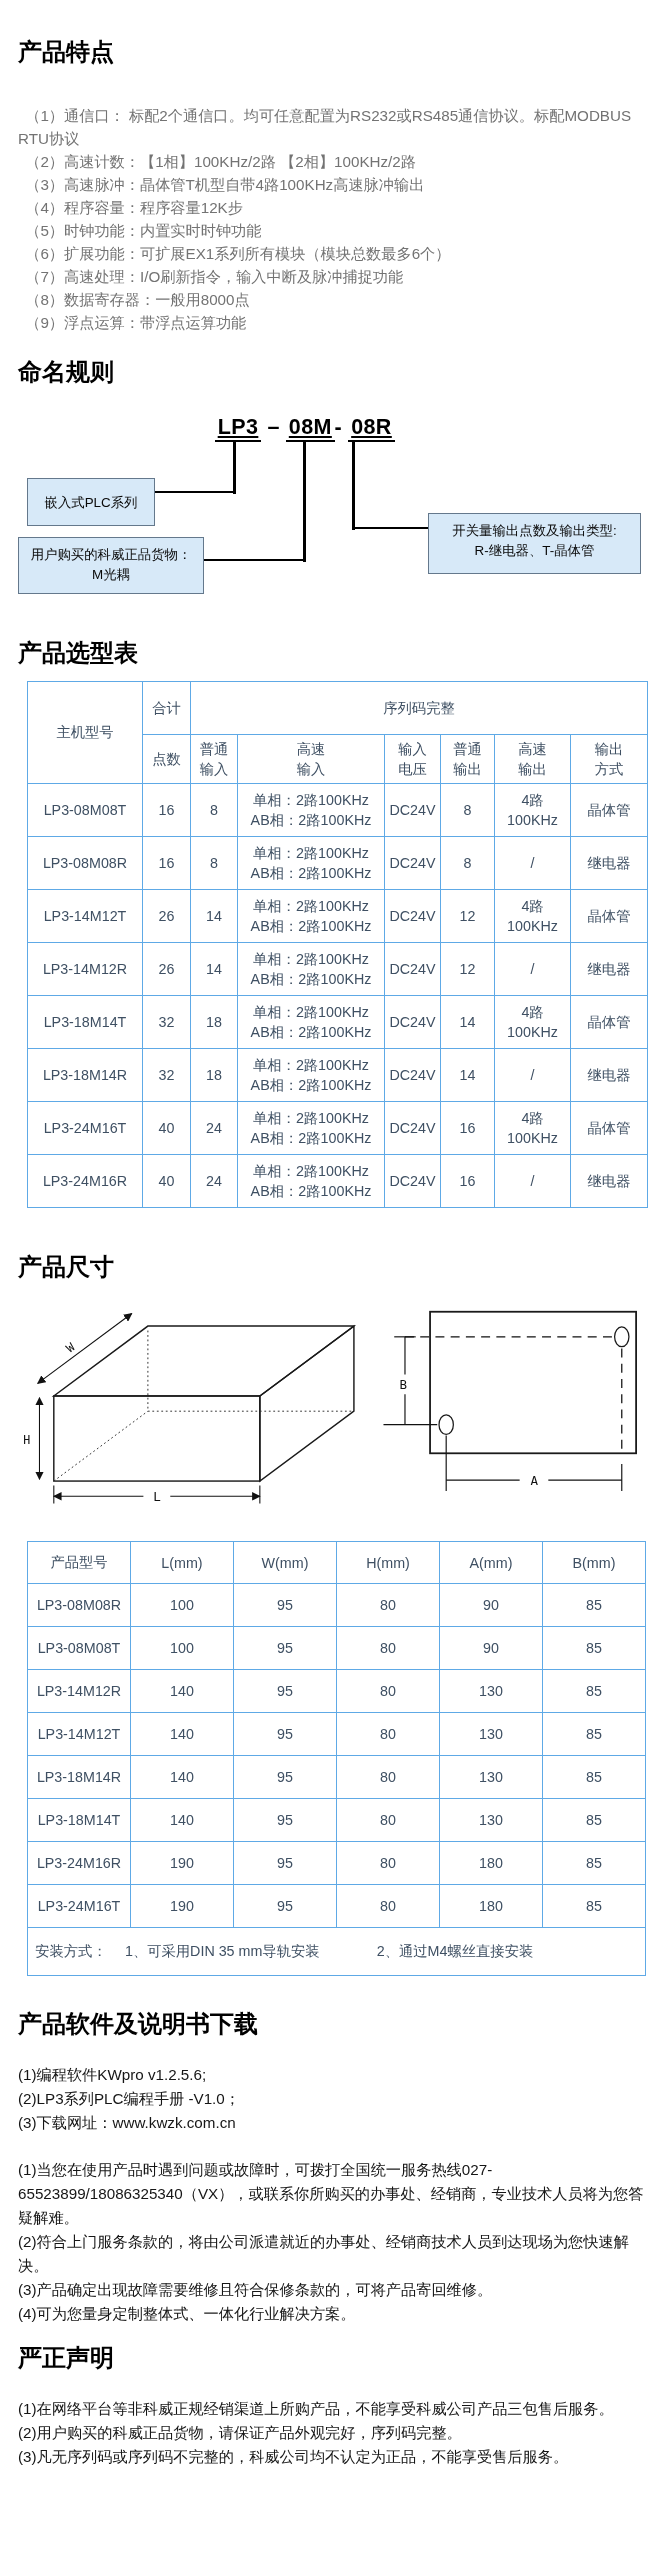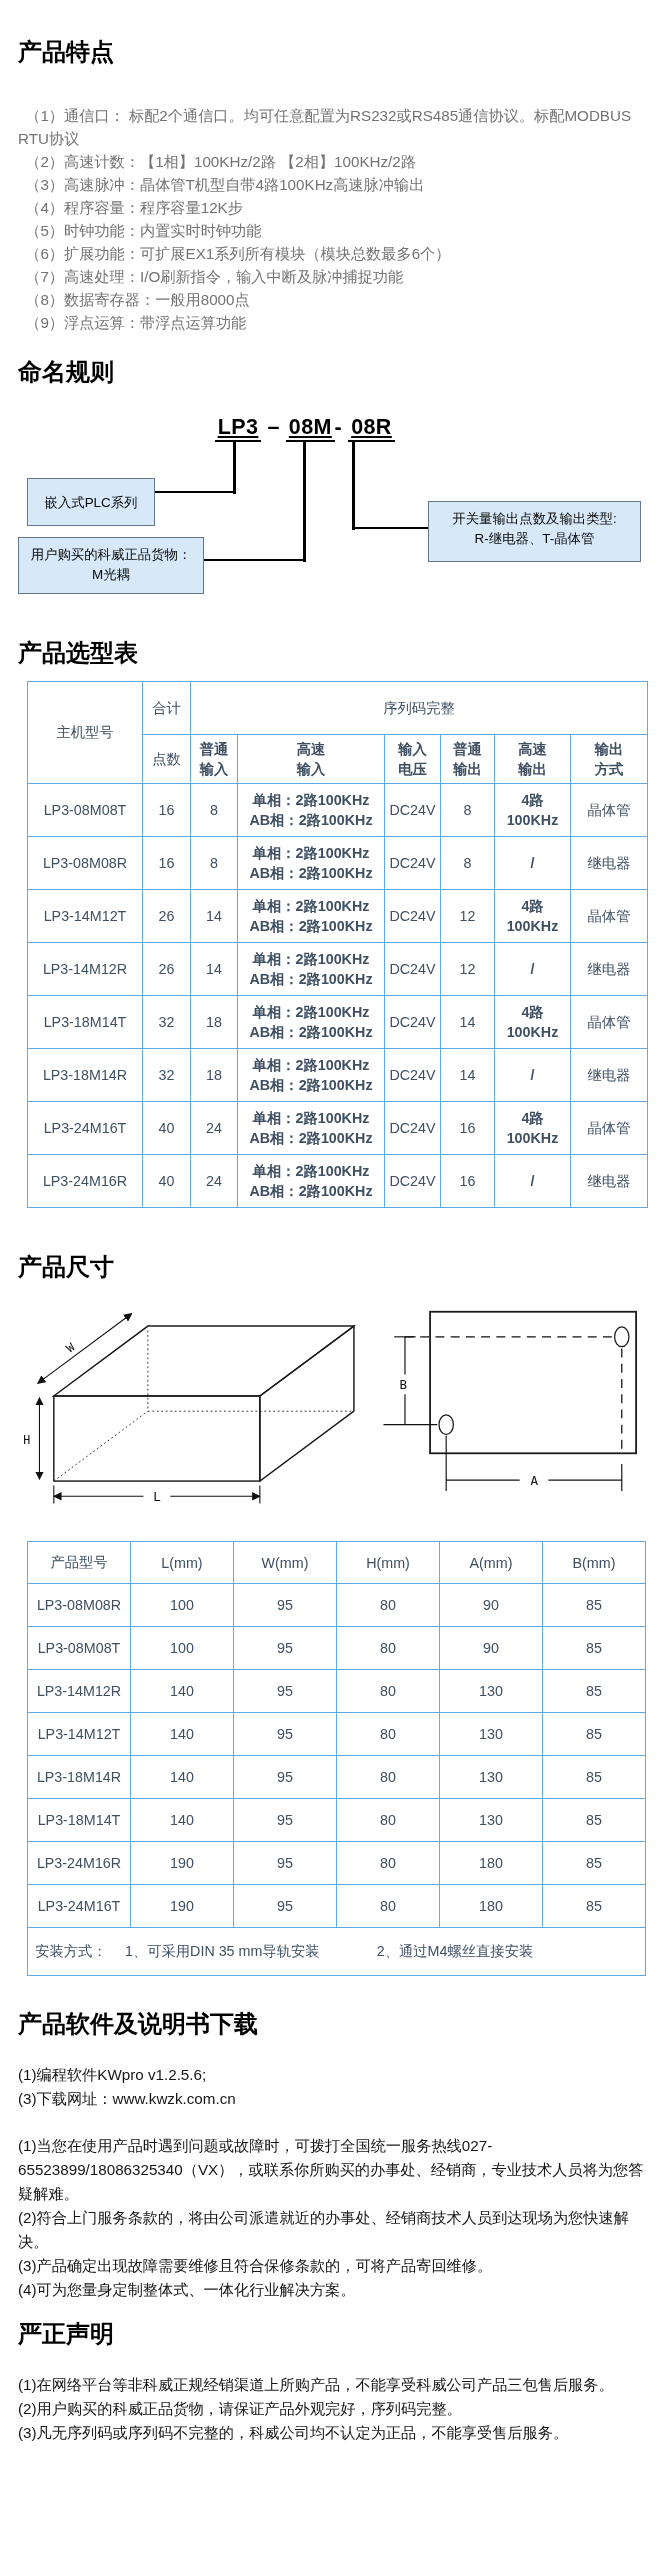--- a/index.html
+++ b/index.html
@@ -20,21 +20,21 @@
   .dbox .l1,.dbox .l2{font-size:13.4px;line-height:20.6px;}
   .vcenter1{line-height:47px;font-size:13.4px;}
   .pad2{padding-top:7.2px;}
   
   table.blue{border-collapse:collapse;table-layout:fixed;width:618px;margin-left:27px;}
   table.blue td{border:0.9px solid #5ea9e6;text-align:center;vertical-align:middle;color:#3f5063;font-size:14.3px;padding:0;overflow:hidden;}
   .sel{margin-top:12.5px;}
   .hr1 td{height:52px;}
   .hr2 td{height:48px;}
   .dr td{height:52px;}
-  .two{white-space:pre-line;line-height:20px;font-weight:bold;}
+  .two{white-space:pre-line;line-height:20px;}
   .small{font-size:13.4px;}
   .dim{margin-top:25px;}
   .dim .hrow td{height:41px;}
   .dim .drow td{height:42px;}
   .dim .frow td{height:47px;text-align:left;padding-left:7.2px;font-size:14.3px;}
   .mt48{margin-top:43px;}
   .mt36{margin-top:32px;}
   .mt20{margin-top:18px;}
   .mt18{margin-top:16px;}
   
@@ -71,21 +71,21 @@
     <div class="dline" style="left:352px;top:25px;width:2.7px;height:90px;"></div>
     <div class="dline" style="left:352px;top:112px;width:78px;height:2.7px;"></div>
 
     <div class="dbox vcenter1" style="left:27px;top:54px;width:128px;height:48px;margin-top:9px;">
       <span>嵌入式PLC系列</span>
     </div>
     <div class="dbox pad2" style="left:18px;top:122px;width:186px;height:57px;">
       <div class="l1">用户购买的科威正品货物：</div>
       <div class="l2">M光耦</div>
     </div>
-    <div class="dbox pad2" style="left:428px;top:86px;width:213px;height:61px;">
+    <div class="dbox pad2" style="left:428px;top:98px;width:213px;height:61px;">
       <div class="l1">开关量输出点数及输出类型:</div>
       <div class="l2">R-继电器、T-晶体管</div>
     </div>
   </div>
 
   <h2 class="h2" style="margin-top:7.2px;">产品选型表</h2>
   <table class="blue sel">
     <colgroup>
       <col style="width:115px">
         <col style="width:48px">
@@ -347,20 +347,21 @@
     </tr>
     <tr class="frow">
       <td colspan="6">安装方式：　 1、可采用DIN 35 mm导轨安装　　　　2、通过M4螺丝直接安装</td>
     </tr>
   </tbody>
     </table>
 
   <h2 class="h2 mt36">产品软件及说明书下载</h2>
   <div class="plain-list">
     <div class="item">(1)编程软件KWpro v1.2.5.6;</div>
+    <div class="item">(2)LP3系列PLC编程手册 -V1.0；</div>
     <div class="item">(3)下载网址：www.kwzk.com.cn</div>
   </div>
 
   <div class="plain-list">
     <div class="item">(1)当您在使用产品时遇到问题或故障时，可拨打全国统一服务热线027-65523899/18086325340（VX），或联系你所购买的办事处、经销商，专业技术人员将为您答疑解难。</div>
     <div class="item">(2)符合上门服务条款的，将由公司派遣就近的办事处、经销商技术人员到达现场为您快速解决。</div>
     <div class="item">(3)产品确定出现故障需要维修且符合保修条款的，可将产品寄回维修。</div>
     <div class="item">(4)可为您量身定制整体式、一体化行业解决方案。</div>
   </div>
 

